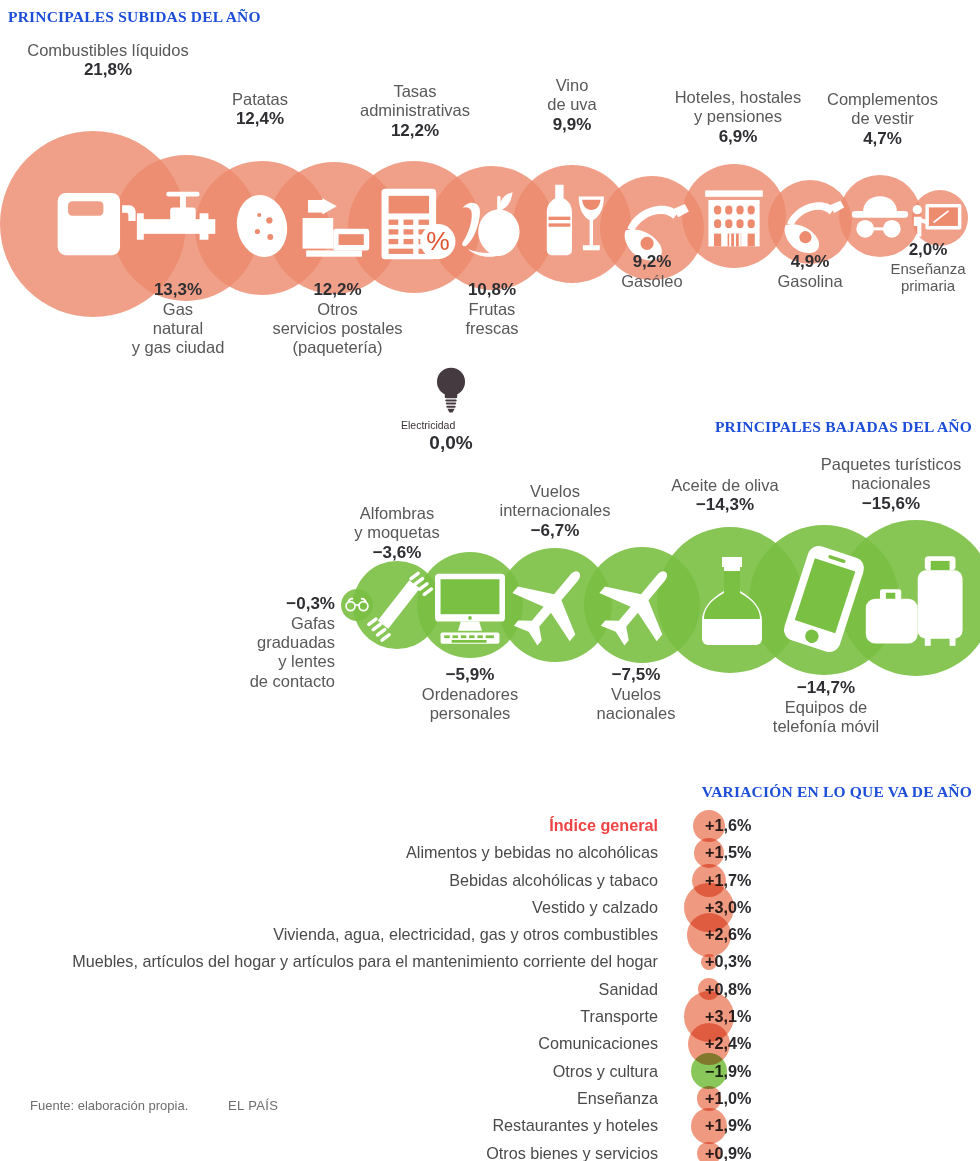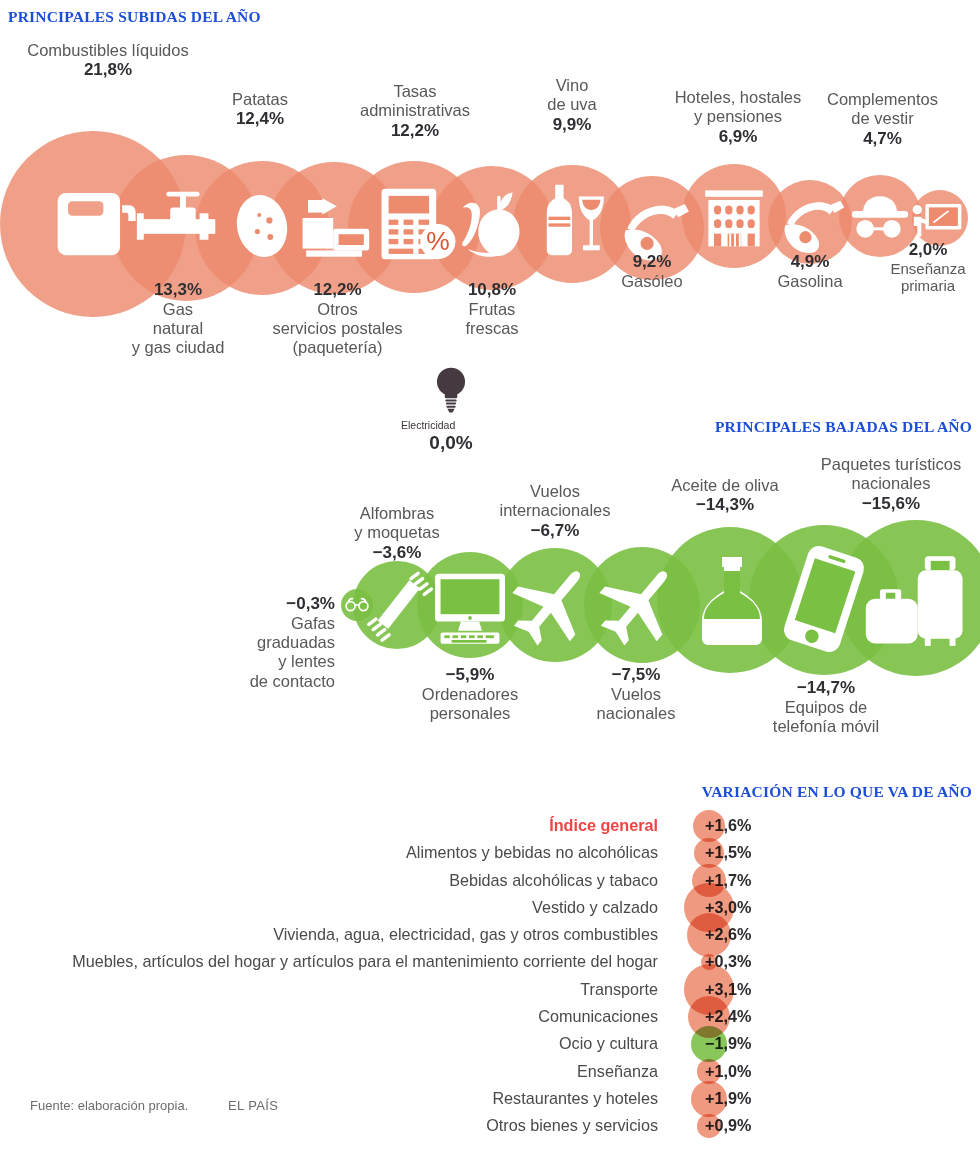--- a/index.html
+++ b/index.html
@@ -392,31 +392,36 @@
       <div class="tname">Vivienda, agua, electricidad, gas y otros combustibles</div>
       <div class="tval">+2,6%</div>
       <div class="bub" style="width: 44.5px; height: 44.5px; left: 686.75px; top: -8.6px; background: rgb(237, 139, 110); opacity: 0.88;"></div>
     </div>
     <div class="trow">
       <div class="tname">Muebles, artículos del hogar y artículos para el mantenimiento corriente del hogar</div>
       <div class="tval">+0,3%</div>
       <div class="bub" style="width: 15.75px; height: 15.75px; left: 701.125px; top: 5.775px; background: rgb(237, 139, 110); opacity: 0.88;"></div>
     </div>
     <div class="trow">
+      <div class="tname">Sanidad</div>
+      <div class="tval">+0,8%</div>
+      <div class="bub" style="width: 22px; height: 22px; left: 698px; top: 2.65px; background: rgb(237, 139, 110); opacity: 0.88;"></div>
+    </div>
+    <div class="trow">
       <div class="tname">Transporte</div>
       <div class="tval">+3,1%</div>
       <div class="bub" style="width: 50.75px; height: 50.75px; left: 683.625px; top: -11.725px; background: rgb(237, 139, 110); opacity: 0.88;"></div>
     </div>
     <div class="trow">
       <div class="tname">Comunicaciones</div>
       <div class="tval">+2,4%</div>
       <div class="bub" style="width: 42px; height: 42px; left: 688px; top: -7.35px; background: rgb(237, 139, 110); opacity: 0.88;"></div>
     </div>
     <div class="trow">
-      <div class="tname">Ocio y cultura</div>
+      <div class="tname">Otros y cultura</div>
       <div class="tval">−1,9%</div>
       <div class="bub" style="width: 35.75px; height: 35.75px; left: 691.125px; top: -4.225px; background: rgb(122, 192, 67); opacity: 0.88;"></div>
     </div>
     <div class="trow">
       <div class="tname">Enseñanza</div>
       <div class="tval">+1,0%</div>
       <div class="bub" style="width: 24.5px; height: 24.5px; left: 696.75px; top: 1.4px; background: rgb(237, 139, 110); opacity: 0.88;"></div>
     </div>
     <div class="trow">
       <div class="tname">Restaurantes y hoteles</div>

